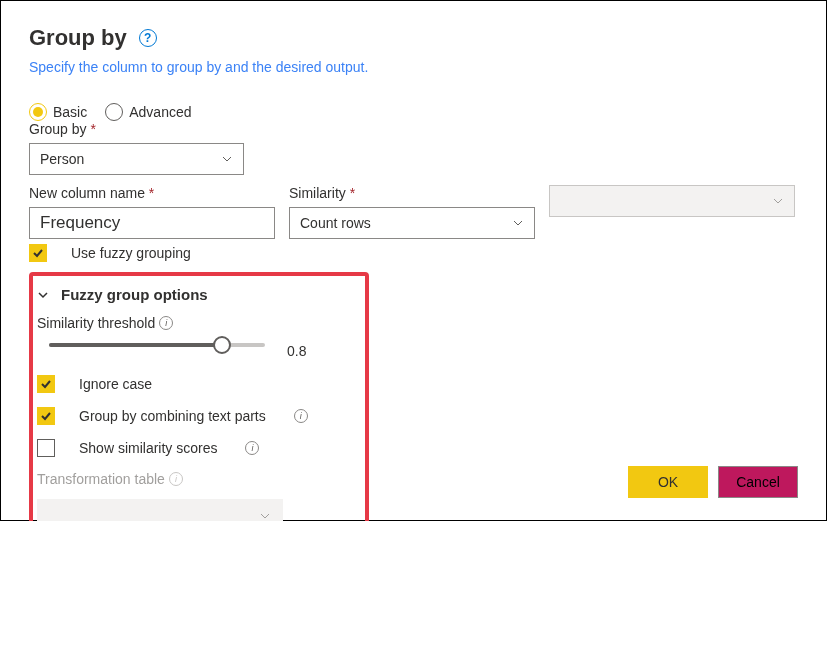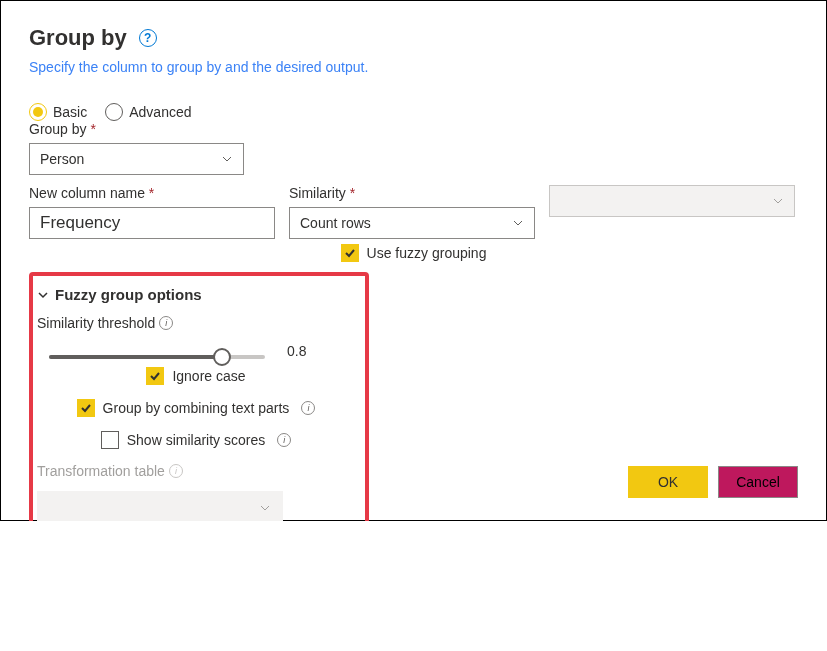--- a/index.html
+++ b/index.html
@@ -127,23 +127,22 @@
       gap: 14px;
       margin-bottom: 5px;
     }
     .col {
       display: flex;
       flex-direction: column;
     }
     .checkbox-row {
       display: flex;
       align-items: center;
-      gap: 8px;
+      gap: 24px;
       margin-bottom: 10px;
-      justify-content: center;
     }
     .checkbox {
       width: 18px;
       height: 18px;
       border: 1px solid #605e5c;
       display: flex;
       align-items: center;
       justify-content: center;
       cursor: pointer;
       flex-shrink: 0;
@@ -162,21 +161,21 @@
     .fuzzy-section {
       border: 4px solid #e63946;
       padding: 10px 10px 14px 4px;
       margin-top: 6px;
       width: 340px;
       border-radius: 4px;
     }
     .section-header {
       display: flex;
       align-items: center;
-      gap: 6px;
+      gap: 12px;
       font-weight: 600;
       font-size: 15px;
       margin-bottom: 12px;
       cursor: pointer;
     }
     .chevron-down-sm {
       width: 12px;
       height: 12px;
     }
     .info-icon {
@@ -199,23 +198,23 @@
       color: #c8c6c4;
     }
     .slider-label {
       font-size: 14px;
       margin-bottom: 12px;
       display: flex;
       align-items: center;
     }
     .slider-row {
       display: flex;
-      align-items: flex-end;
+      align-items: flex-start;
       gap: 22px;
-      margin-bottom: 8px;
+      margin-bottom: 16px;
       padding-left: 12px;
     }
     .slider-track {
       width: 216px;
       height: 4px;
       background: #c8c6c4;
       position: relative;
       border-radius: 2px;
     }
     .slider-fill {

